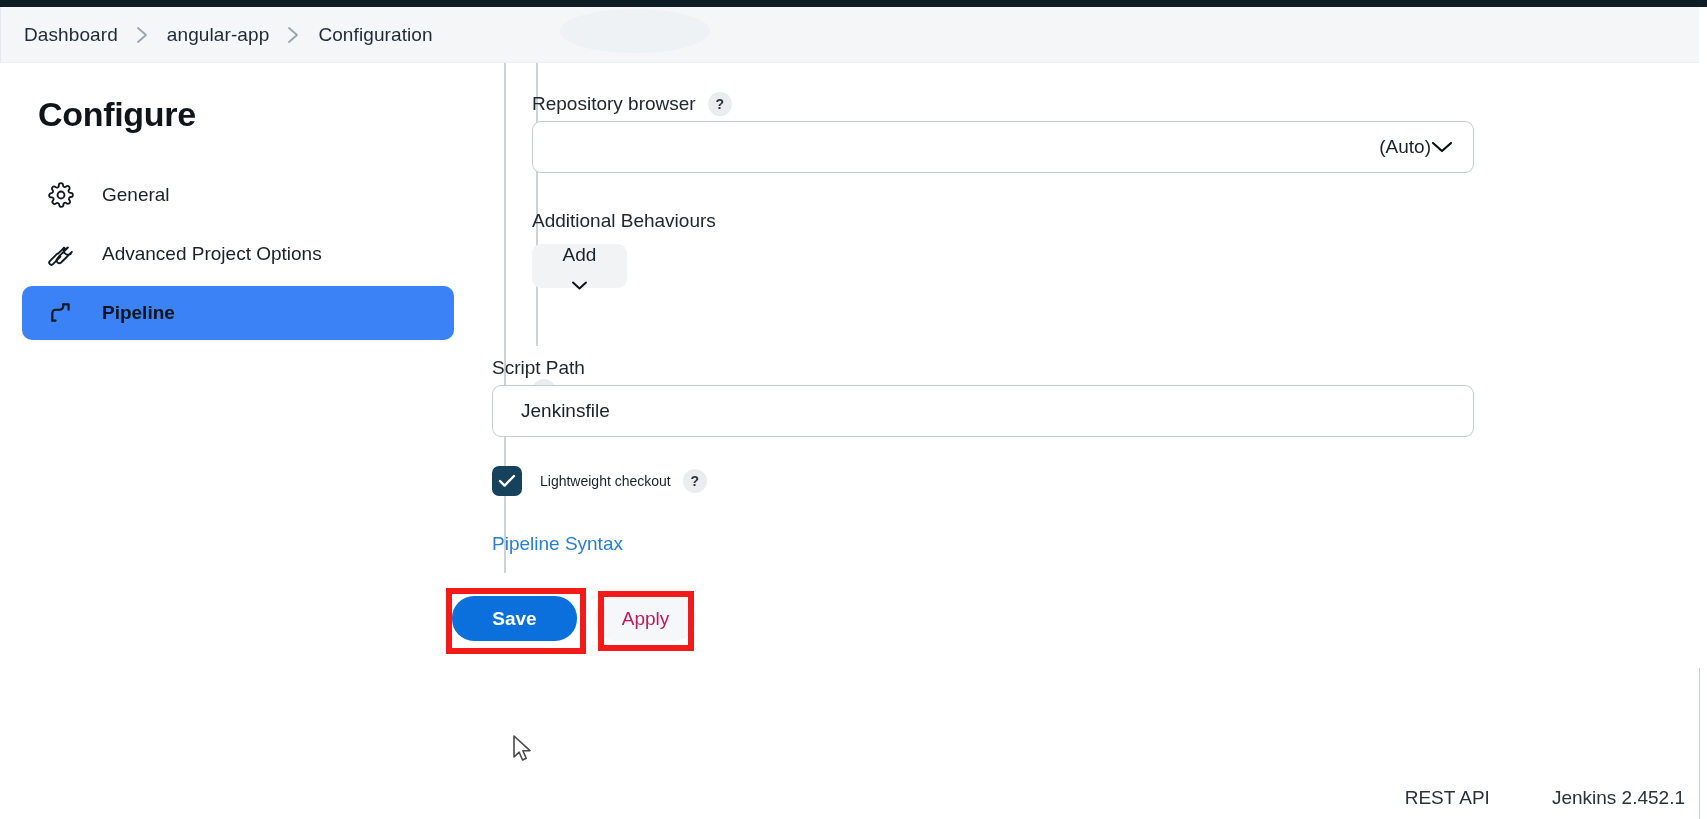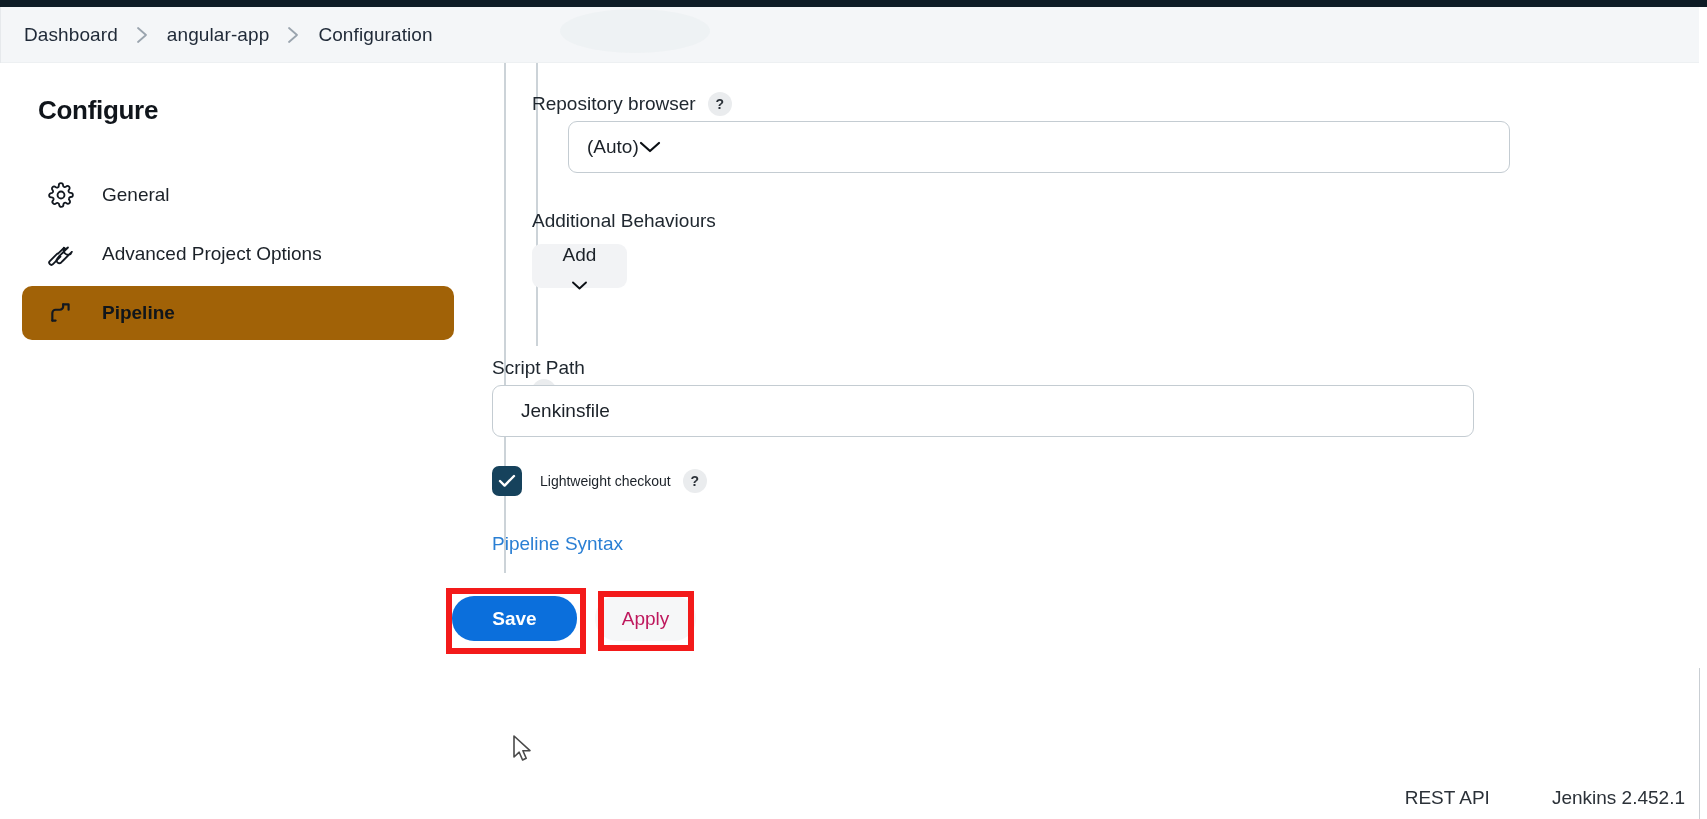--- a/index.html
+++ b/index.html
@@ -80,40 +80,40 @@
   .sidebar {
     position: absolute;
     top: 63px; left: 0;
     width: 466px;
     height: 756px;
     background: #ffffff;
   }
   .sidebar-title {
     position: absolute;
     left: 38px; top: 32px;
-    font-size: 26px;
+    font-size: 34px;
     font-weight: bold;
     color: #10151b;
     letter-spacing: -0.3px;
   }
   .side-list {
     position: absolute;
     left: 22px; top: 105px;
     width: 432px;
   }
   .side-item {
     display: flex;
     align-items: center;
     height: 54px;
     padding-left: 24px;
     border-radius: 10px;
     margin-bottom: 5px;
     cursor: pointer;
   }
-  .side-item.active { background: #a16207; }
+  .side-item.active { background: #3b82f6; }
   .side-icon {
     width: 30px; height: 30px;
     display: flex; align-items: center; justify-content: center;
     color: #121820;
     flex: 0 0 auto;
   }
   .side-label {
     margin-left: 26px;
     font-size: 19px;
     color: #1b2128;
@@ -176,26 +176,25 @@
     outline: none;
   }
 
   .select-box {
     position: absolute;
     background: #ffffff;
     border: 1.6px solid #c4ccd2;
     border-radius: 9px;
     display: flex;
     align-items: center;
-    justify-content: flex-start;
+    justify-content: flex-end;
     padding: 0 20px 0 18px;
     font-size: 19px;
     color: #1b2128;
     cursor: pointer;
-    margin-left: 36px;
   }
   .select-caret { color: #0b0f14; display: flex; align-items: center; }
 
   .add-button {
     position: absolute;
     display: inline-flex;
     align-items: center;
     gap: 14px;
     background: #f2f3f5;
     border: none;

